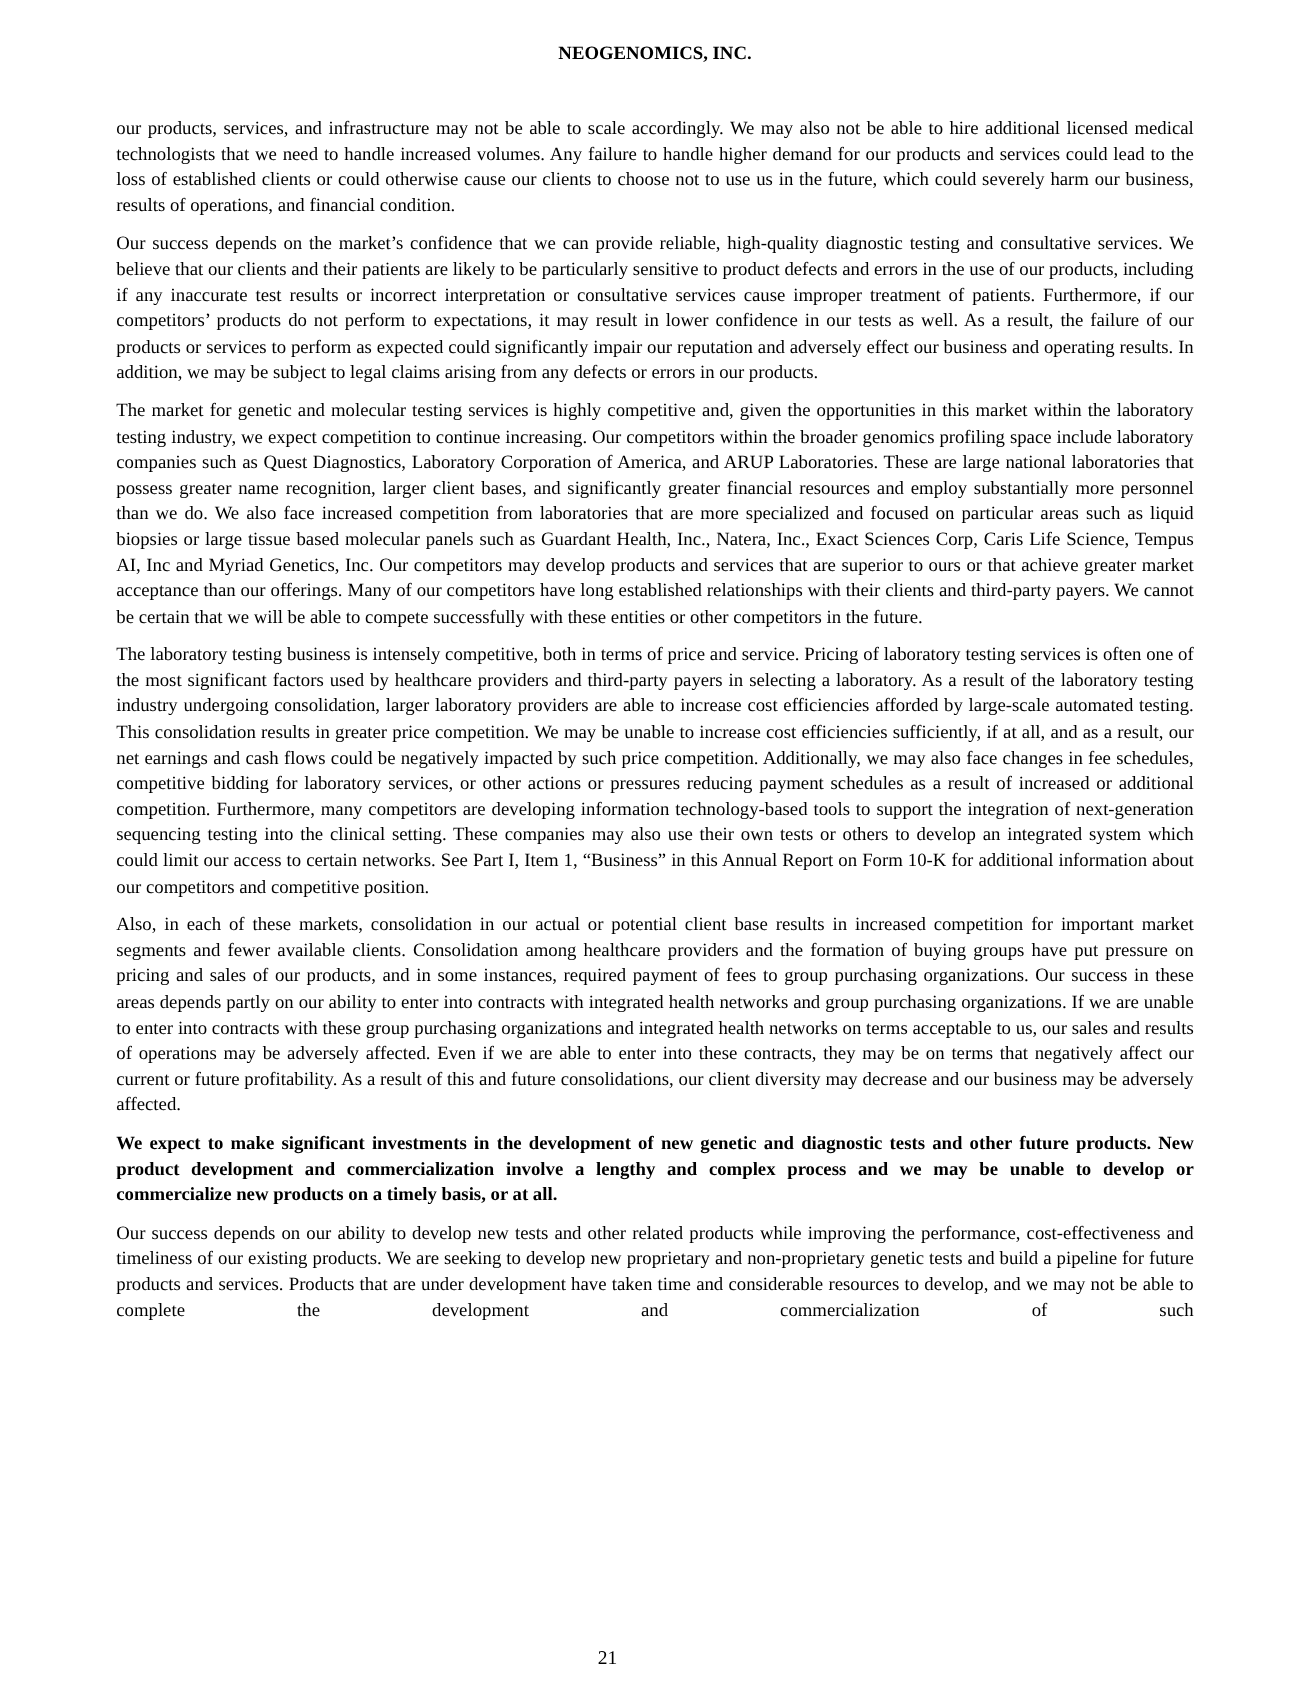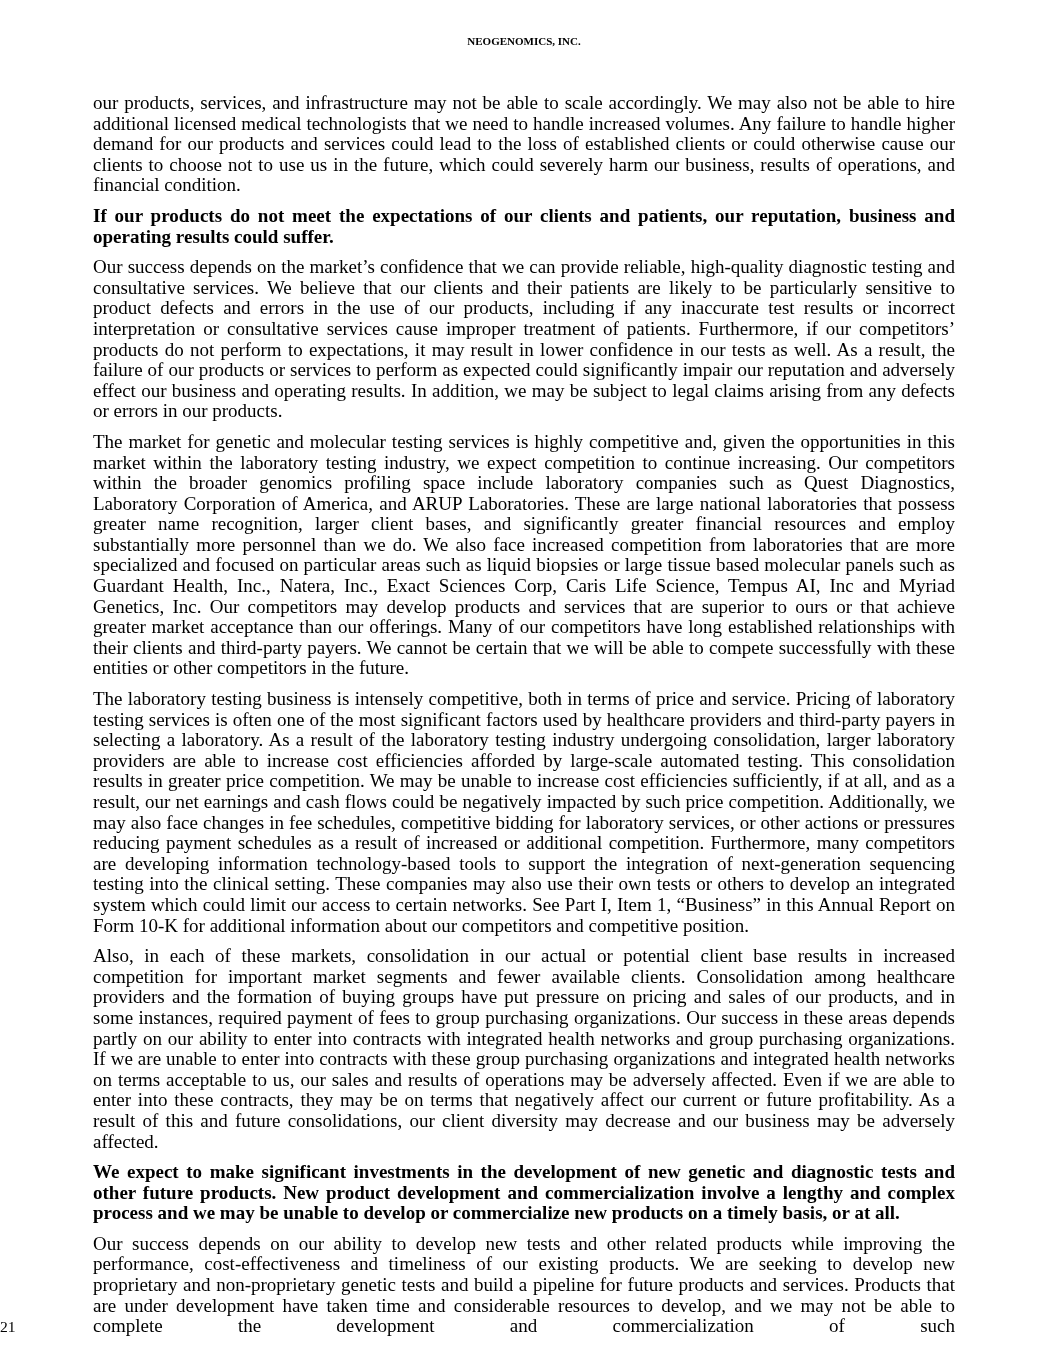--- a/index.html
+++ b/index.html
@@ -11,56 +11,55 @@
     font-family: "Liberation Serif", "DejaVu Serif", serif;
     color: #000;
   }
   .header {
     position: absolute;
     top: 35px;
     left: 0;
     width: 1048px;
     text-align: center;
     font-weight: bold;
-    font-size: 11px;
+    font-size: 15px;
     letter-spacing: 0px;
   }
   .content {
     position: absolute;
     top: 93px;
     left: 93px;
     width: 862px;
-    font-size: 19px;
+    font-size: 15px;
     line-height: 20.6px;
   }
   .content p {
     margin: 0 0 10px 0;
     text-align: justify;
     hyphens: none;
   }
   .content p.heading {
     font-weight: bold;
   }
   .page-number {
     position: absolute;
     top: 1318px;
     left: 0;
     width: 972px;
-    text-align: left;
+    text-align: center;
     font-size: 15.6px;
   }
 </style>
 </head>
 <body>
 
 <div class="header">NEOGENOMICS, INC.</div>
 
 <div class="content">
   <p>our products, services, and infrastructure may not be able to scale accordingly. We may also not be able to hire additional licensed medical technologists that we need to handle increased volumes. Any failure to handle higher demand for our products and services could lead to the loss of established clients or could otherwise cause our clients to choose not to use us in the future, which could severely harm our business, results of operations, and financial condition.</p>
-  <p class="heading">If our products do not meet the expectations of our clients and patients, our reputation, business and operating results could suffer.</p>
   <p>Our success depends on the market’s confidence that we can provide reliable, high-quality diagnostic testing and consultative services. We believe that our clients and their patients are likely to be particularly sensitive to product defects and errors in the use of our products, including if any inaccurate test results or incorrect interpretation or consultative services cause improper treatment of patients. Furthermore, if our competitors’ products do not perform to expectations, it may result in lower confidence in our tests as well. As a result, the failure of our products or services to perform as expected could significantly impair our reputation and adversely effect our business and operating results. In addition, we may be subject to legal claims arising from any defects or errors in our products.</p>
   <p>The market for genetic and molecular testing services is highly competitive and, given the opportunities in this market within the laboratory testing industry, we expect competition to continue increasing. Our competitors within the broader genomics profiling space include laboratory companies such as Quest Diagnostics, Laboratory Corporation of America, and ARUP Laboratories. These are large national laboratories that possess greater name recognition, larger client bases, and significantly greater financial resources and employ substantially more personnel than we do. We also face increased competition from laboratories that are more specialized and focused on particular areas such as liquid biopsies or large tissue based molecular panels such as Guardant Health, Inc., Natera, Inc., Exact Sciences Corp, Caris Life Science, Tempus AI, Inc and Myriad Genetics, Inc. Our competitors may develop products and services that are superior to ours or that achieve greater market acceptance than our offerings. Many of our competitors have long established relationships with their clients and third-party payers. We cannot be certain that we will be able to compete successfully with these entities or other competitors in the future.</p>
   <p>The laboratory testing business is intensely competitive, both in terms of price and service. Pricing of laboratory testing services is often one of the most significant factors used by healthcare providers and third-party payers in selecting a laboratory. As a result of the laboratory testing industry undergoing consolidation, larger laboratory providers are able to increase cost efficiencies afforded by large-scale automated testing. This consolidation results in greater price competition. We may be unable to increase cost efficiencies sufficiently, if at all, and as a result, our net earnings and cash flows could be negatively impacted by such price competition. Additionally, we may also face changes in fee schedules, competitive bidding for laboratory services, or other actions or pressures reducing payment schedules as a result of increased or additional competition. Furthermore, many competitors are developing information technology-based tools to support the integration of next-generation sequencing testing into the clinical setting. These companies may also use their own tests or others to develop an integrated system which could limit our access to certain networks. See Part I, Item 1, “Business” in this Annual Report on Form 10-K for additional information about our competitors and competitive position.</p>
   <p>Also, in each of these markets, consolidation in our actual or potential client base results in increased competition for important market segments and fewer available clients. Consolidation among healthcare providers and the formation of buying groups have put pressure on pricing and sales of our products, and in some instances, required payment of fees to group purchasing organizations. Our success in these areas depends partly on our ability to enter into contracts with integrated health networks and group purchasing organizations. If we are unable to enter into contracts with these group purchasing organizations and integrated health networks on terms acceptable to us, our sales and results of operations may be adversely affected. Even if we are able to enter into these contracts, they may be on terms that negatively affect our current or future profitability. As a result of this and future consolidations, our client diversity may decrease and our business may be adversely affected.</p>
   <p class="heading">We expect to make significant investments in the development of new genetic and diagnostic tests and other future products. New product development and commercialization involve a lengthy and complex process and we may be unable to develop or commercialize new products on a timely basis, or at all.</p>
   <p class="last-line-justified" style="text-align-last: justify;">Our success depends on our ability to develop new tests and other related products while improving the performance, cost-effectiveness and timeliness of our existing products. We are seeking to develop new proprietary and non-proprietary genetic tests and build a pipeline for future products and services. Products that are under development have taken time and considerable resources to develop, and we may not be able to complete the development and commercialization of such</p>
 </div>
 
 <div class="page-number">21</div>
 

